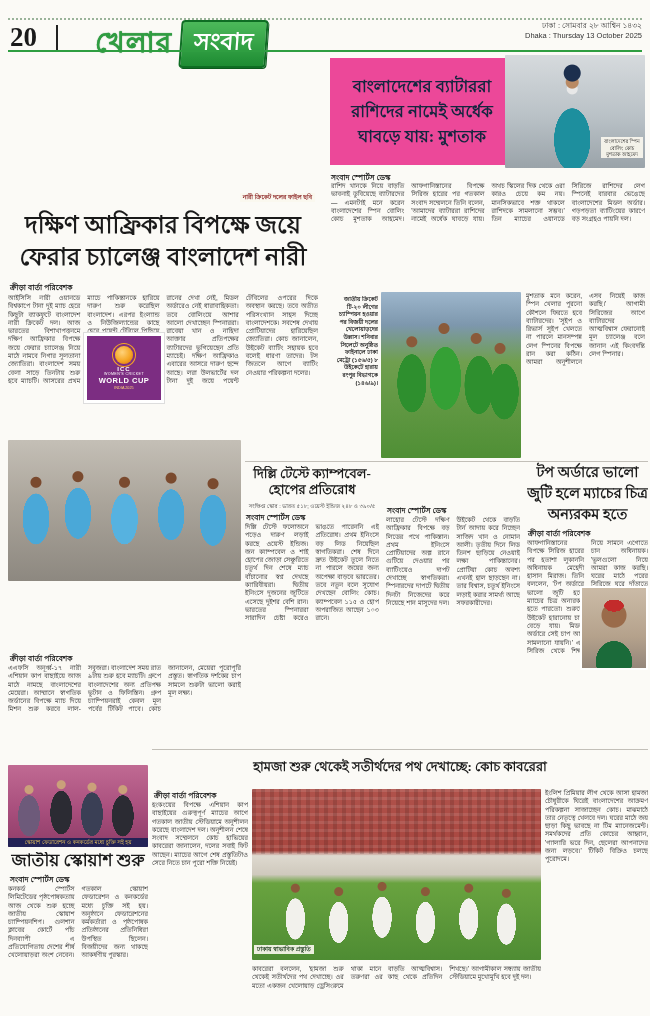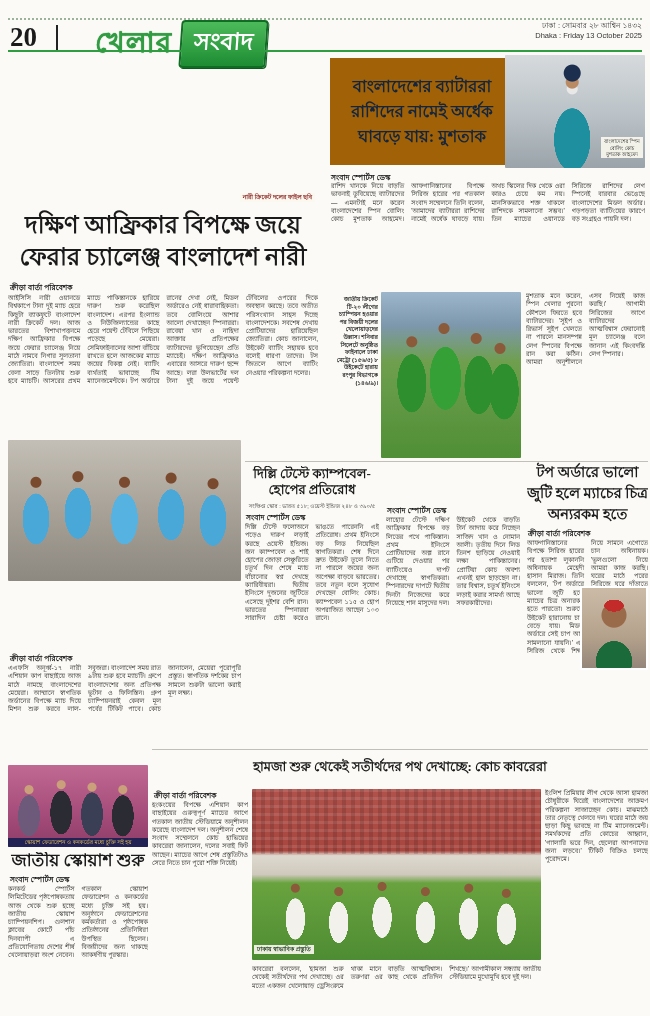--- a/index.html
+++ b/index.html
@@ -47,21 +47,21 @@
   .icc{left:84px;top:333px;width:74px;height:64px;background:#7c2d82;border:3px solid #fff;
        box-shadow:0 0 0 1px #ddd;display:flex;flex-direction:column;align-items:center;
        justify-content:center;color:#fff;text-align:center;}
   .icc-emblem{width:18px;height:18px;border-radius:50%;background:radial-gradient(circle at 40% 35%,#ffd27a,#f5a623 55%,#d96b0c);
        box-shadow:0 0 0 2px #7c2d82,0 0 0 3px #f5a623;margin-bottom:2px;}
   .icc-l1{font-size:6px;font-weight:bold;letter-spacing:1px;}
   .icc-l2{font-size:3.6px;letter-spacing:.4px;}
   .icc-l3{font-size:7.5px;font-weight:bold;letter-spacing:.5px;}
   .icc-l4{font-size:3.8px;margin-top:1px;color:#ffd27a;}
   
-  .mush-box{left:330px;top:58px;width:184px;height:107px;background:#a16207;display:flex;
+  .mush-box{left:330px;top:58px;width:184px;height:107px;background:#ec4899;display:flex;
             align-items:center;justify-content:center;padding:2px 6px;box-sizing:border-box;}
   .mush-hl{font-size:16.5px;line-height:25px;color:#14263f;}
   .mush-photo{left:505px;top:55px;width:140px;height:113px;
     background:
       radial-gradient(circle at 48% 16%, #1c2f4e 0 8px, transparent 9px),
       radial-gradient(circle at 48% 24%, #b98a64 0 6px, transparent 7px),
       radial-gradient(circle at 48% 30%, #e8e8e8 0 5px, transparent 6px),
       radial-gradient(ellipse 30px 52px at 48% 75%, #1d8f9e 0 60%, transparent 61%),
       linear-gradient(180deg,#d6dadd 0%,#b9c1c6 55%,#9aa3a9 100%);}
   .mush-cap{right:2px;bottom:10px;width:36px;font-size:5px;line-height:6.2px;text-align:center;color:#222;}
@@ -169,30 +169,37 @@
 
   <div class="abs dotline"></div>
   <div class="abs pagenum">20</div>
   <div class="abs pagebar"></div>
   <div class="abs masthead">
     <span class="khelar">খেলার</span>
     <span class="songbad">সংবাদ</span>
   </div>
   <div class="abs dates">
     <div>ঢাকা : সোমবার ২৮ আশ্বিন ১৪৩২</div>
-    <div>Dhaka : Friday 13 October 2025</div>
+    <div>Dhaka : Thursday 13 October 2025</div>
   </div>
   <div class="abs greenrule"></div>
 
   <div class="abs photo women-photo">
     <span class="cap women-cap">নারী ক্রিকেট দলের ফাইল ছবি</span>
   </div>
   <div class="abs hl lead-hl">দক্ষিণ আফ্রিকার বিপক্ষে জয়ে ফেরার চ্যালেঞ্জ বাংলাদেশ নারী দলের</div>
   <div class="abs by lead-by">ক্রীড়া বার্তা পরিবেশক</div>
   <div class="abs body-txt lead-body">আইসিসি নারী ওয়ানডে বিশ্বকাপে টানা দুই ম্যাচ হেরে কিছুটা ব্যাকফুটে বাংলাদেশ নারী ক্রিকেট দল। আজ ভারতের বিশাখাপত্তনমে দক্ষিণ আফ্রিকার বিপক্ষে জয়ে ফেরার চ্যালেঞ্জ নিয়ে মাঠে নামবে নিগার সুলতানা জ্যোতিরা। বাংলাদেশ সময় বেলা সাড়ে তিনটায় শুরু হবে ম্যাচটি। আসরের প্রথম ম্যাচে পাকিস্তানকে হারিয়ে দারুণ শুরু করেছিল বাংলাদেশ। এরপর ইংল্যান্ড ও নিউজিল্যান্ডের কাছে হেরে পয়েন্ট টেবিলে পিছিয়ে পড়েছে মেয়েরা। সেমিফাইনালের আশা বাঁচিয়ে রাখতে হলে আজকের ম্যাচে জয়ের বিকল্প নেই। ব্যাটিং ব্যর্থতাই ভাবাচ্ছে টিম ম্যানেজমেন্টকে। টপ অর্ডারে রানের দেখা নেই, মিডল অর্ডারেও নেই ধারাবাহিকতা। তবে বোলিংয়ে আশার আলো দেখাচ্ছেন স্পিনাররা। রাবেয়া খান ও নাহিদা আক্তার প্রতিপক্ষের ব্যাটারদের ভুগিয়েছেন প্রতি ম্যাচেই। দক্ষিণ আফ্রিকাও এবারের আসরে দারুণ ছন্দে আছে। লরা উলভার্টের দল টানা দুই জয়ে পয়েন্ট টেবিলের ওপরের দিকে অবস্থান করছে। তবে অতীত পরিসংখ্যান সাহস দিচ্ছে বাংলাদেশকে। সবশেষ দেখায় প্রোটিয়াদের হারিয়েছিল জ্যোতিরা। কোচ জানালেন, উইকেট ব্যাটিং সহায়ক হবে বলেই ধারণা তাদের। টস জিতলে আগে ব্যাটিং নেওয়ার পরিকল্পনা দলের।</div>
+  <div class="abs icc">
+    <div class="icc-emblem"></div>
+    <div class="icc-l1">ICC</div>
+    <div class="icc-l2">WOMEN'S CRICKET</div>
+    <div class="icc-l3">WORLD CUP</div>
+    <div class="icc-l4">INDIA 2025</div>
+  </div>
 
   <div class="abs mush-box">
     <div class="hl mush-hl">বাংলাদেশের ব্যাটাররা রাশিদের নামেই অর্ধেক ঘাবড়ে যায়: মুশতাক</div>
   </div>
   <div class="abs photo mush-photo">
     <span class="cap mush-cap">বাংলাদেশের স্পিন বোলিং কোচ মুশতাক আহমেদ</span>
   </div>
   <div class="abs by mush-by">সংবাদ স্পোর্টস ডেস্ক</div>
   <div class="abs body-txt mush-body-top">রাশিদ খানকে নিয়ে বাড়তি ভাবনাই ডুবিয়েছে ব্যাটারদের— এমনটাই মনে করেন বাংলাদেশের স্পিন বোলিং কোচ মুশতাক আহমেদ। আফগানিস্তানের বিপক্ষে সিরিজ হারের পর গতকাল সংবাদ সম্মেলনে তিনি বলেন, 'আমাদের ব্যাটাররা রাশিদের নামেই অর্ধেক ঘাবড়ে যায়। অথচ স্কিলের দিক থেকে ওরা কারও চেয়ে কম নয়। মানসিকভাবে শক্ত থাকলে রাশিদকে সামলানো সম্ভব।' তিন ম্যাচের ওয়ানডে সিরিজে রাশিদের লেগ স্পিনেই বারবার ভেঙেছে বাংলাদেশের মিডল অর্ডার। গড়পড়তা ব্যাটিংয়ের কারণে বড় সংগ্রহও পায়নি দল।</div>
   <div class="abs pak-cap">জাতীয় ক্রিকেট টি-২০ লীগের চ্যাম্পিয়ন হওয়ার পর বিজয়ী দলের খেলোয়াড়দের উল্লাস। শনিবার সিলেটে অনুষ্ঠিত ফাইনালে ঢাকা মেট্রো (১৫৬/৫) ৮ উইকেটে হারায় রংপুর বিভাগকে (১৪৬/৯)।</div>

